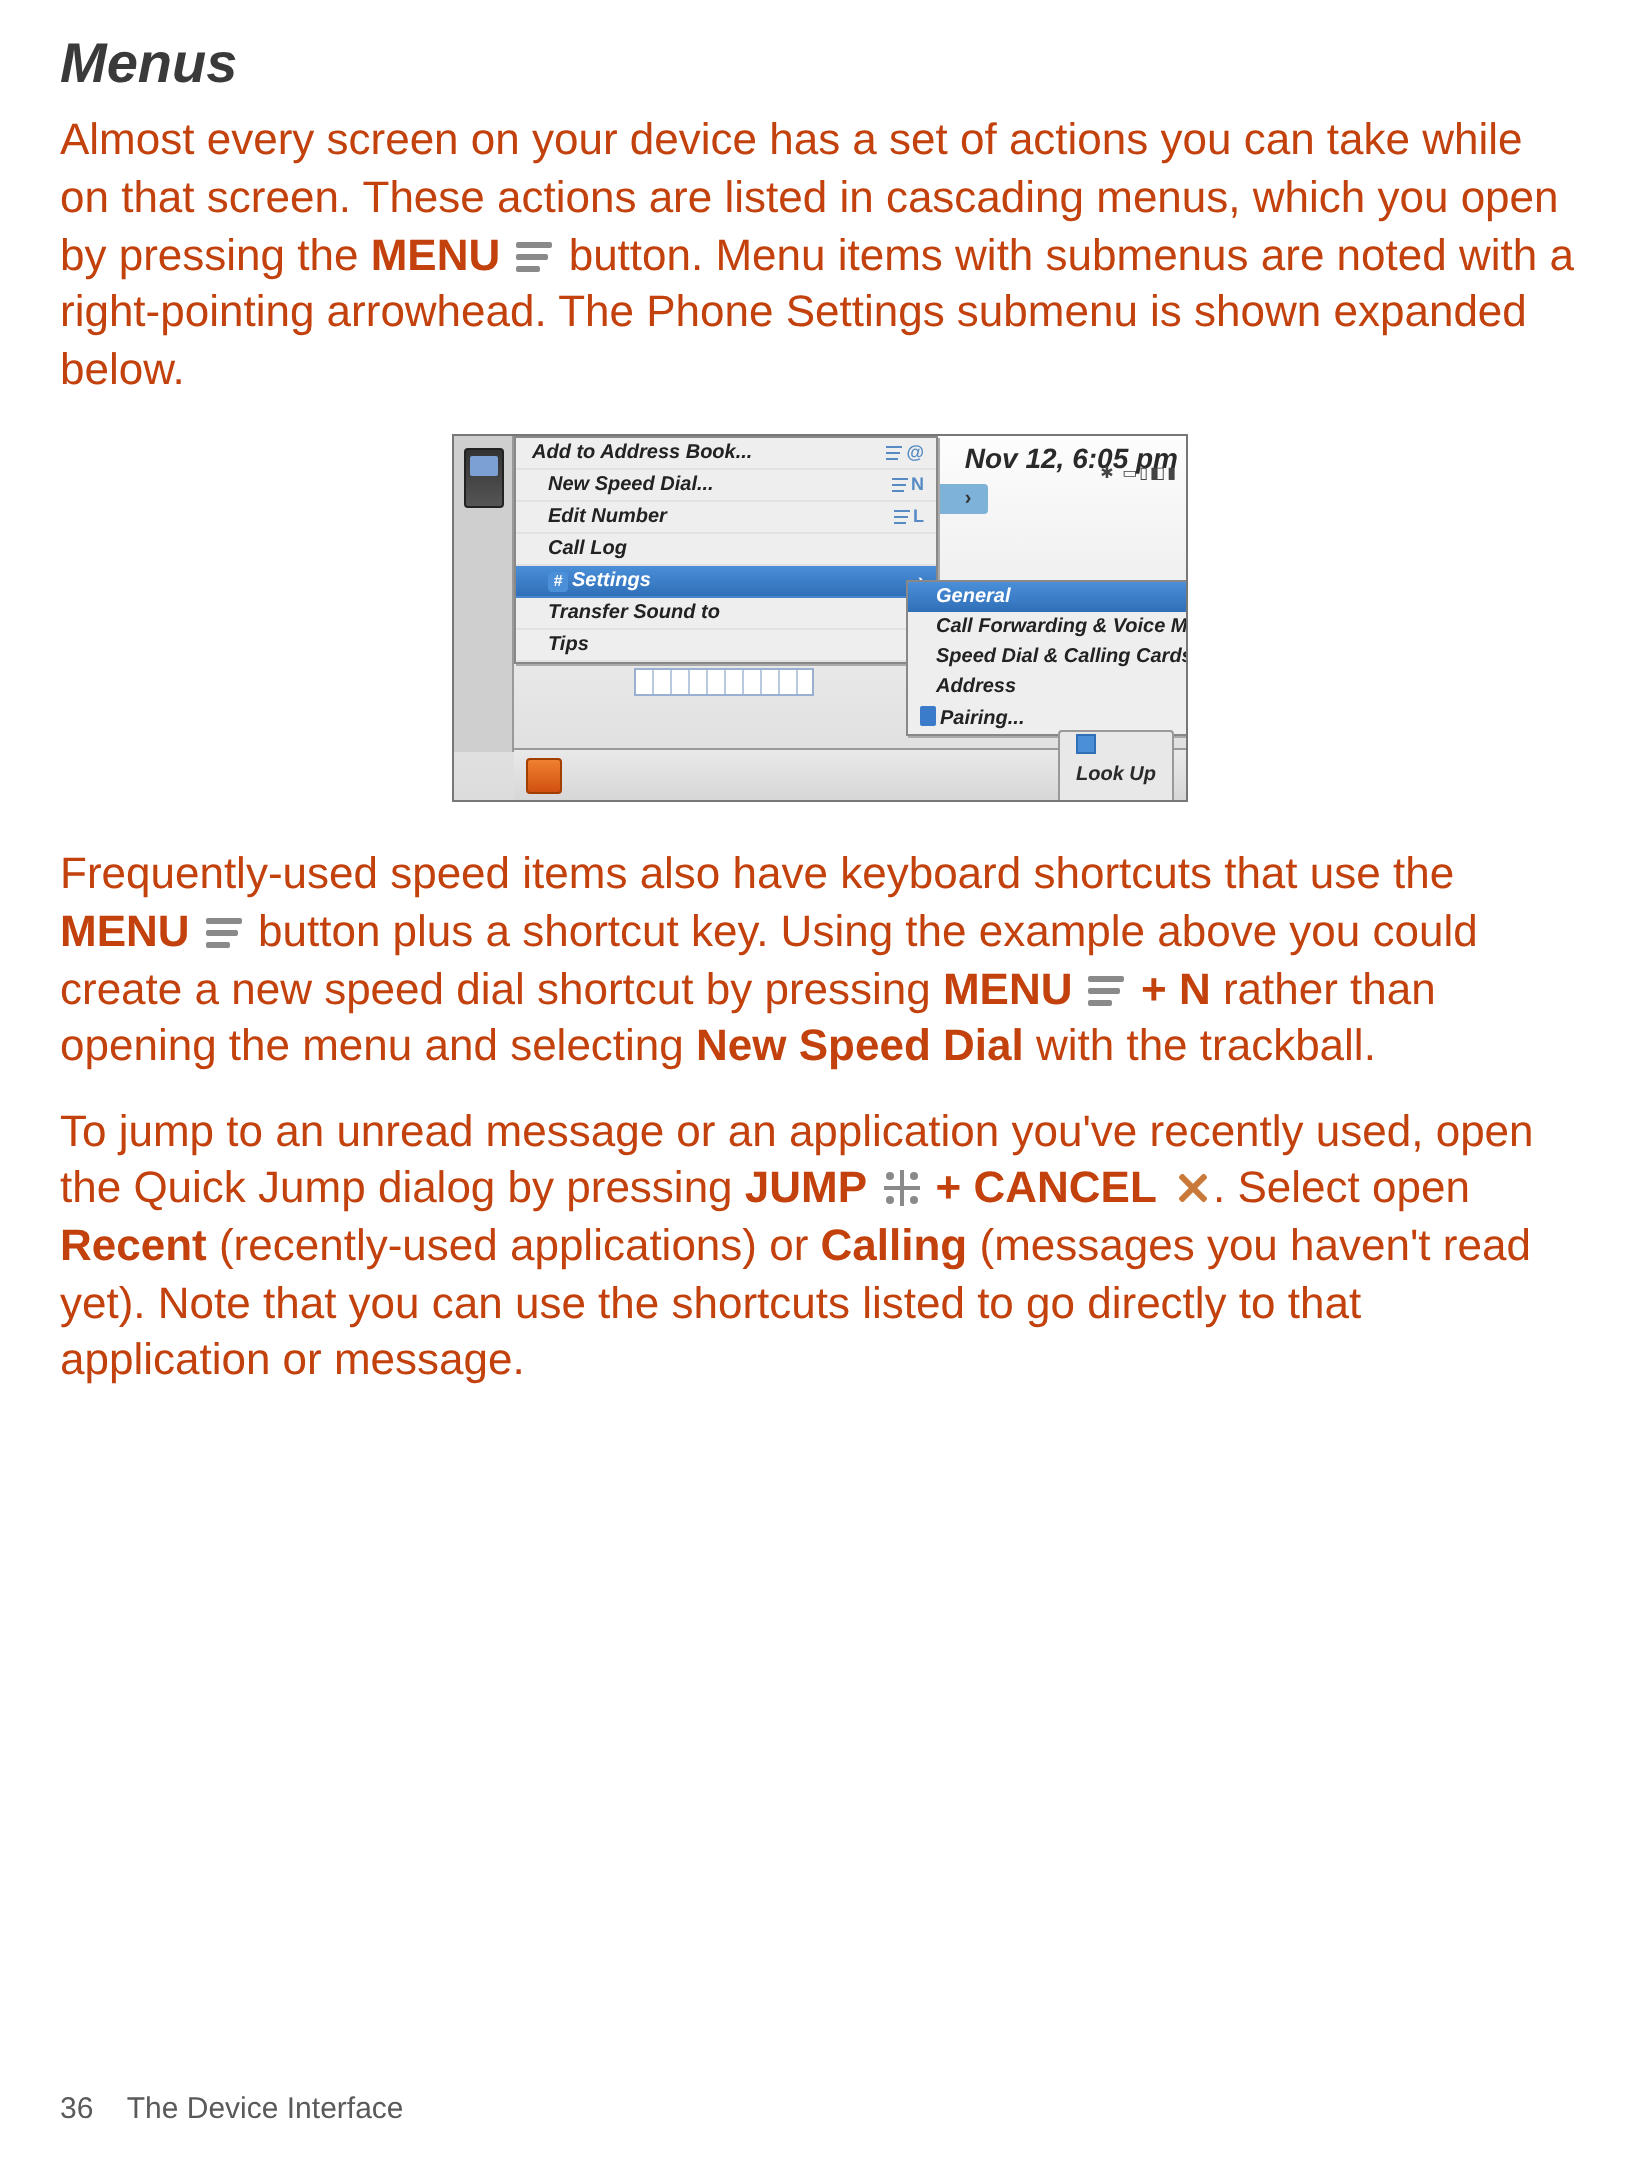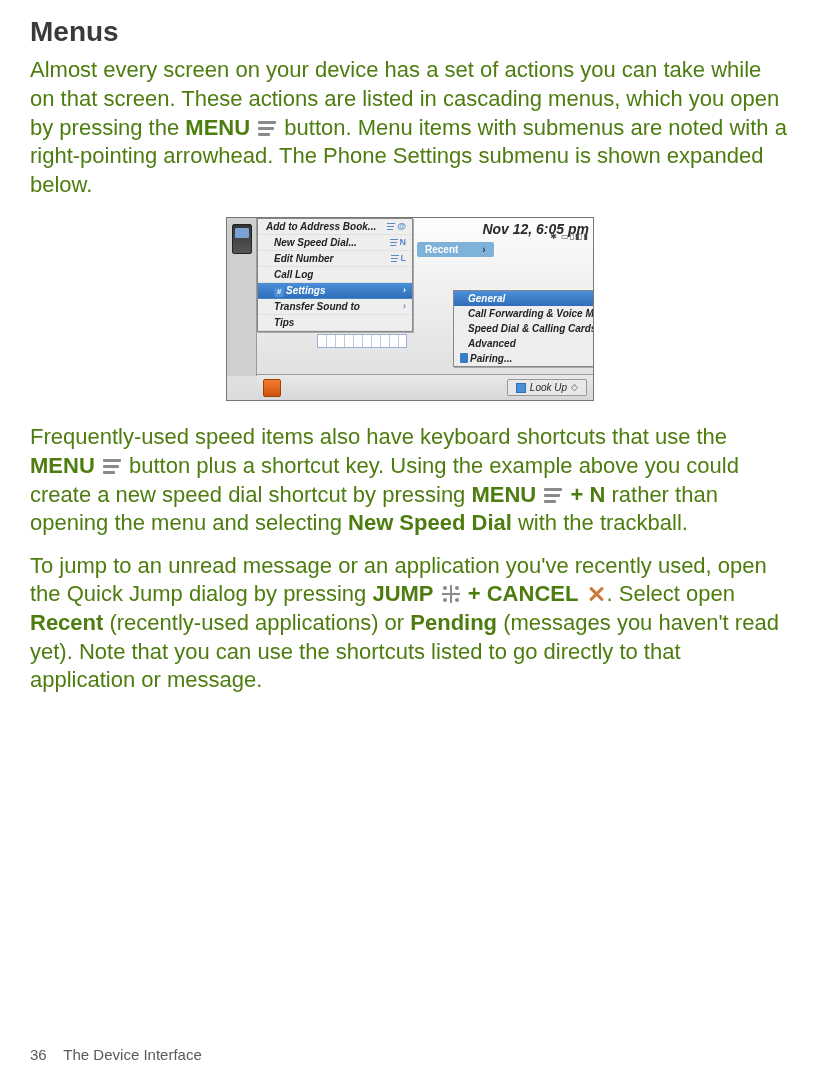--- a/index.html
+++ b/index.html
@@ -17,24 +17,25 @@
   .page {
     padding: 14px 30px 0 30px;
   }
   h2 {
     font-family: "Arial Narrow", Arial, sans-serif;
     font-stretch: condensed;
     font-weight: 700;
     font-size: 28px;
     margin: 0 0 6px 0;
     color: #3a3a3a;
+    font-style: italic;
   }
   p {
     margin: 0 0 18px 0;
-    color: #4d7c0f;
+    color: #c2410c;
   }
   .tight { margin-bottom: 14px; }
   .b { font-weight: 700; font-family: "Arial Narrow", Arial, sans-serif; font-stretch: condensed; }
   .icon-menu {
     display: inline-block;
     vertical-align: -2px;
     width: 18px; height: 18px;
     position: relative;
     margin: 0 2px;
   }
@@ -122,21 +123,21 @@
     font-size:8px; color:#444; letter-spacing:1px;
   }
   .recent-bg {
     position:absolute; left:160px; top:24px;
     background:#7fb2d9; color:#fff; font-weight:700;
     font-size:10px; padding:1px 8px; border-radius:2px;
   }
   .recent-bg .chev { color:#333; margin-left:24px; }
   .menu1 {
     position:absolute; left:0; top:0;
-    width: 156px;
+    width: 212px;
     background:#eeeeee;
     border:1px solid #888;
     box-shadow:1px 1px 0 #aaa;
   }
   .menu1 .row {
     display:flex; align-items:center; justify-content:space-between;
     padding:1px 6px 1px 16px;
     font-size:10px; font-weight:700; color:#222;
     font-style:italic;
     border-bottom:1px solid rgba(0,0,0,0.05);
@@ -191,26 +192,27 @@
     background:linear-gradient(#e9e9e9,#d7d7d7);
     display:flex; align-items:center; justify-content:space-between;
     padding:0 6px;
   }
   .app-icon {
     width:18px; height:18px;
     background: linear-gradient(#f08030,#d05010);
     border:1px solid #a04000; border-radius:2px;
   }
   .lookup {
-    display:flex; align-items:center; gap:4px;
+    display:flex; gap:4px;
     background:#e8e8e8;
     border:1px solid #999;
     padding:1px 8px;
-    font-size:10px; font-weight:400; font-style:italic;
+    font-size:10px; font-weight:700; font-style:italic;
     border-radius:2px;
+    flex-direction:column;
   }
   .lookup .book {
     width:10px; height:10px; background:#4a8fd8; border:1px solid #2f6fb8;
   }
   .lookup .arrows { font-style:normal; color:#555; font-size:9px;}
   .behind-grid {
     position:absolute; left:60px; top:116px;
     width:90px; height:14px;
     background: repeating-linear-gradient(90deg,#fff,#fff 8px,#b8c8e0 8px,#b8c8e0 9px);
     border:1px solid #9ab0d0;
@@ -297,21 +299,21 @@
             <div class="row">
               <span>Tips</span>
               <span></span>
             </div>
           </div>
 
           <div class="menu2">
             <div class="row sel">General</div>
             <div class="row">Call Forwarding &amp; Voice Mail</div>
             <div class="row">Speed Dial &amp; Calling Cards</div>
-            <div class="row">Advanced</div>
+            <div class="row">Address</div>
             <div class="row bt">
               <span class="bt-icon"></span><span>Pairing...</span>
             </div>
           </div>
         </div>
       </div>
       <div class="ss-bottom">
         <div class="app-icon"></div>
         <div class="lookup">
           <span class="book"></span>
@@ -325,20 +327,20 @@
   <p class="tight">
     <span>Frequently-used speed items also have keyboard shortcuts that use the </span><span class="b">MENU</span>
     <span class="icon-menu"><span></span><span></span><span></span></span><span> button plus a shortcut key. Using the example above you could create a new speed dial shortcut by pressing </span><span class="b">MENU</span>
     <span class="icon-menu"><span></span><span></span><span></span></span><span class="b"> + N</span><span> rather than opening the menu and selecting </span><span class="b">New Speed Dial</span><span> with the trackball.</span>
   </p>
 
 
   <p>
     <span>To jump to an unread message or an application you've recently used, open the Quick Jump dialog by pressing </span><span class="b">JUMP</span>
     <span class="icon-jump"><i></i><i></i><i></i><i></i></span><span class="b"> + </span><span class="b">CANCEL</span>
-    <span class="icon-cancel"></span><span>. Select open </span><span class="b">Recent</span><span> (recently-used applications) or </span><span class="b">Pending</span><span> (messages you haven't read yet). Note that you can use the shortcuts listed to go directly to that application or message.</span>
+    <span class="icon-cancel"></span><span>. Select open </span><span class="b">Recent</span><span> (recently-used applications) or </span><span class="b">Calling</span><span> (messages you haven't read yet). Note that you can use the shortcuts listed to go directly to that application or message.</span>
   </p>
 
 </div>
 
 <div class="footer">
   <span>36</span>&nbsp;&nbsp;&nbsp;&nbsp;<span>The Device Interface</span>
 </div>
 
 </body></html>

